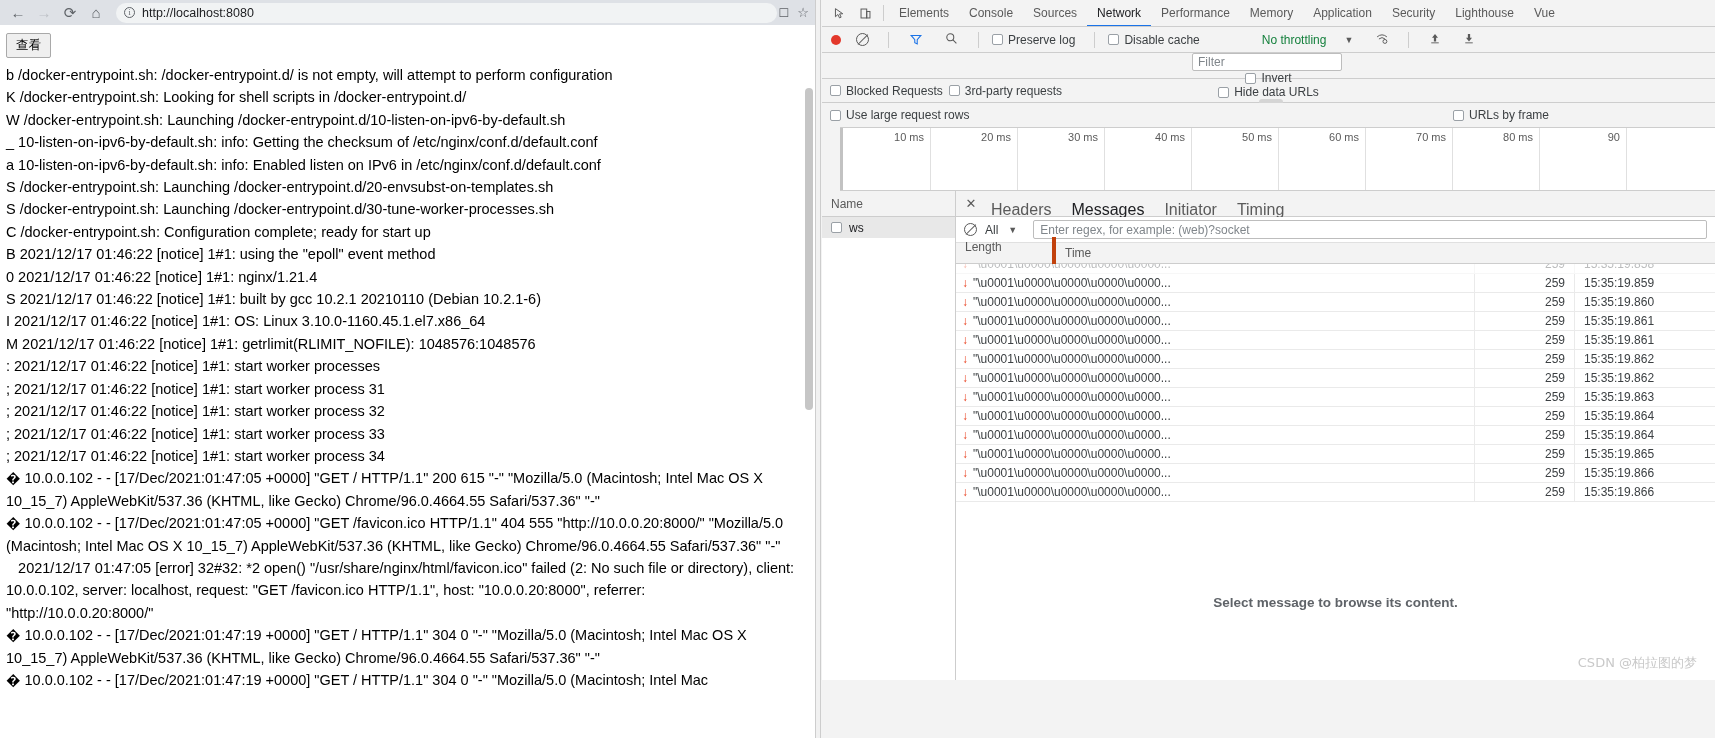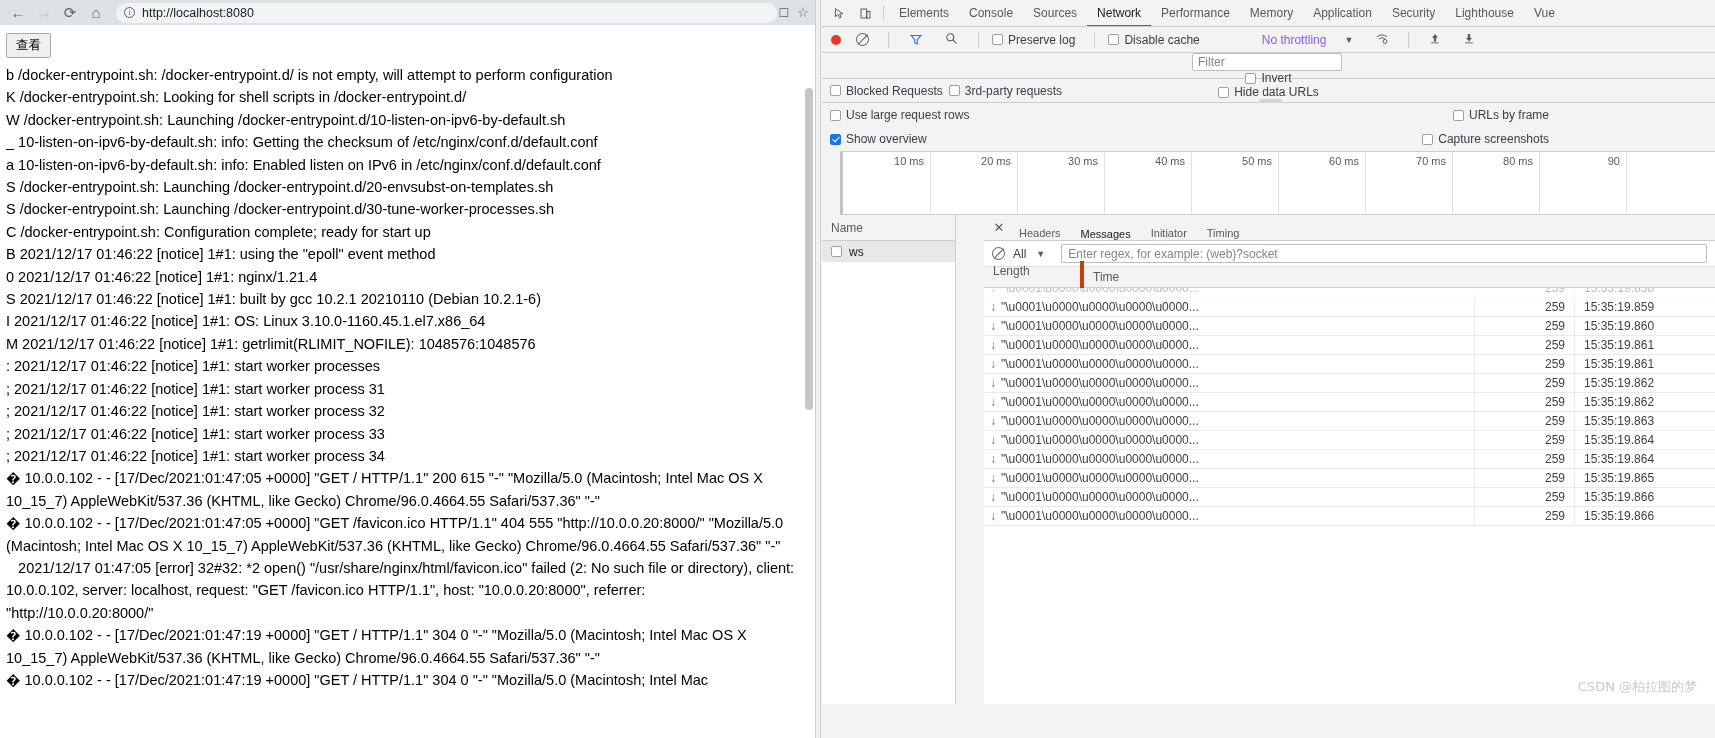--- a/index.html
+++ b/index.html
@@ -212,21 +212,21 @@
   }
   .box.checked:after {
     content: "";
     position: absolute;
     left: 3px; top: 0.5px;
     width: 3px; height: 6px;
     border: solid #fff;
     border-width: 0 1.6px 1.6px 0;
     transform: rotate(42deg);
   }
-  .throttle { margin-left: 6px; color: #8b5cf6; padding-left: 42px; }
+  .throttle { margin-left: 6px; color: #15803d; padding-left: 42px; }
   .caret { margin: 0 8px 0 10px; font-size: 9px; color: #5a5a5a; }
   .wifi-icon { margin: 0 6px; color: #5a5a5a; font-size: 13px; }
   .arrow-btn { margin: 0 7px; color: #5a5a5a; font-size: 13px; }
 
   .dt-filterbar {
     height: 26px;
     display: flex;
     align-items: center;
     border-bottom: 1px solid #cdcdcd;
     padding-left: 6px;
@@ -327,21 +327,21 @@
   .detail-tabbar {
     height: 26px;
     display: flex; align-items: center;
     border-bottom: 1px solid #cdcdcd;
     background: #f3f3f3;
     padding-left: 5px;
   }
   .close-x { width: 20px; text-align: center; color: #5a5a5a; font-size: 13px; }
   .d-tab {
     padding: 0 10px; height: 25px; line-height: 25px;
-    font-size: 11px; color: #5a5a5a; white-space: nowrap; margin-top: 12px;
+    font-size: 16px; color: #5a5a5a; white-space: nowrap; margin-top: 12px;
   }
   .d-tab.active { color: #202124; border-bottom: 2px solid #1a73e8; height: 26px; line-height: 26px; }
 
   .msg-filterbar {
     height: 26px;
     display: flex; align-items: center;
     padding-left: 8px;
     background: #fff;
     border-bottom: 1px solid #e0e0e0;
   }
@@ -558,30 +558,20 @@
         <label class="cbx">
           <span class="box"></span>
           <span>Use large request rows</span>
         </label>
         <label class="cbx right-cbx">
           <span class="box"></span>
           <span>URLs by frame</span>
         </label>
       </div>
 
-      <div class="dt-checkrow2">
-        <label class="cbx">
-          <span class="box checked"></span>
-          <span>Show overview</span>
-        </label>
-        <label class="cbx right-cbx">
-          <span class="box"></span>
-          <span>Capture screenshots</span>
-        </label>
-      </div>
 
       <div class="overview" id="overview">
           <div class="ovl-leftbar"></div>
           <div class="ovl-tick" style="left: 90px;"></div>
           <div class="ovl-label" style="left: 10px; width: 74px;">10 ms</div>
           <div class="ovl-tick" style="left: 177px;"></div>
           <div class="ovl-label" style="left: 97px; width: 74px;">20 ms</div>
           <div class="ovl-tick" style="left: 264px;"></div>
           <div class="ovl-label" style="left: 184px; width: 74px;">30 ms</div>
           <div class="ovl-tick" style="left: 351px;"></div>
@@ -591,21 +581,21 @@
           <div class="ovl-tick" style="left: 525px;"></div>
           <div class="ovl-label" style="left: 445px; width: 74px;">60 ms</div>
           <div class="ovl-tick" style="left: 612px;"></div>
           <div class="ovl-label" style="left: 532px; width: 74px;">70 ms</div>
           <div class="ovl-tick" style="left: 699px;"></div>
           <div class="ovl-label" style="left: 619px; width: 74px;">80 ms</div>
           <div class="ovl-tick" style="left: 786px;"></div>
           <div class="ovl-label" style="left: 706px; width: 74px;">90</div>
         </div>
 
-      <div class="dt-split" style="height:489px;gap:28px;">
+      <div class="dt-split" style="height:489px;">
         <div class="name-col">
           <div class="col-head">Name</div>
           <div class="name-row">
             <span class="box"></span>
             <span>ws</span>
           </div>
         </div>
 
         <div class="detail-col">
           <div class="detail-tabbar">
@@ -728,20 +718,21 @@
                 </div>
                 <div class="mt-row">
                   <div class="c-data">
                     <span class="dir-arrow">↓</span>
                     <span>"\u0001\u0000\u0000\u0000\u0000...</span>
                   </div>
                   <div class="c-len">259</div>
                   <div class="c-time">15:35:19.866</div>
                 </div>
               </div>
+            <div class="empty-msg">Select message to browse its content.</div>
             <div class="watermark">CSDN @柏拉图的梦</div>
           </div>
         </div>
       </div>
 
     </div>
   </div>
 </div>
 
 </body></html>

